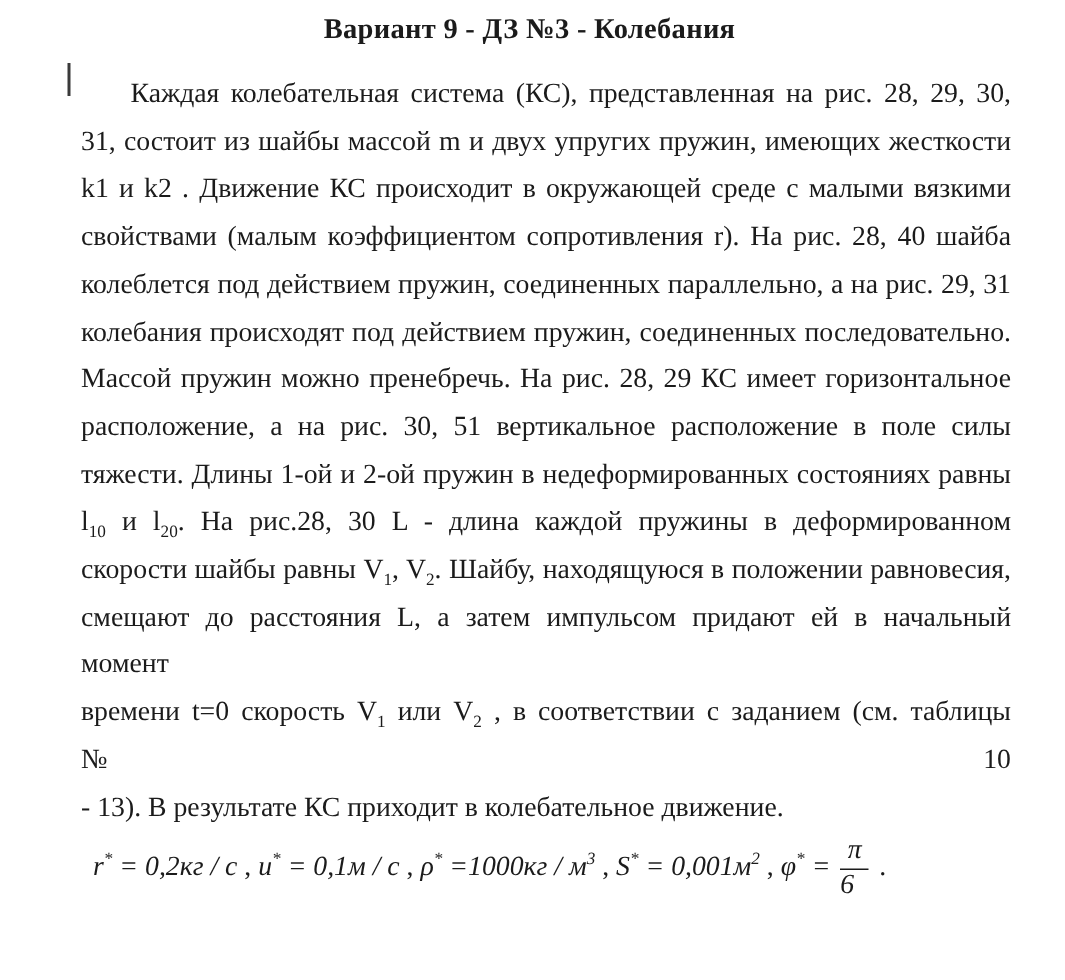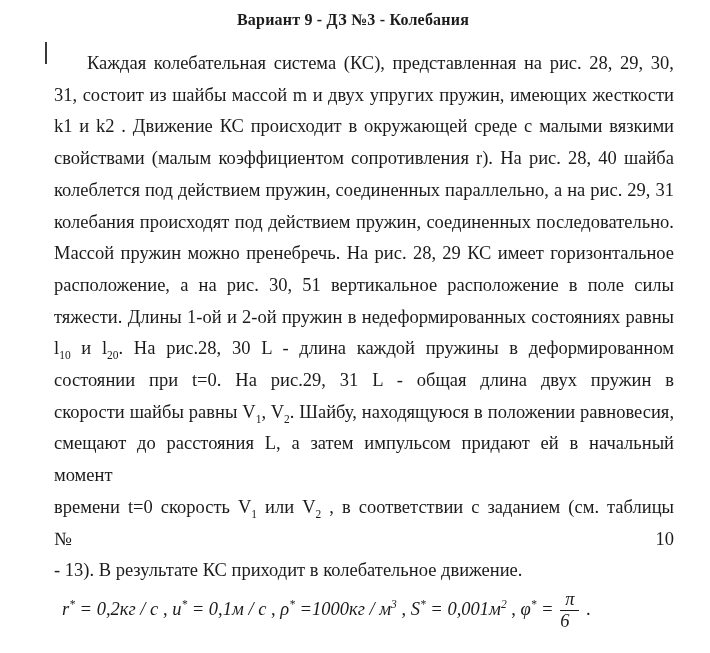--- a/index.html
+++ b/index.html
@@ -10,21 +10,21 @@
     box-sizing: border-box;
     padding: 8px 36px 0 14px;
     background: #ffffff;
     color: #1b1b1b;
     font-family: "Liberation Serif", serif;
     font-size: 18.5px;
     overflow: hidden;
   }
   h1.doc-title {
     margin: 0 0 16px 18px;
-    font-size: 16px;
+    font-size: 19px;
     font-weight: 700;
     line-height: 24px;
     text-align: center;
     letter-spacing: 0.2px;
   }
   .para { margin: 0; }
   .para.p1 { margin-top: 12px; margin-left: 40px; }
   .para.p2 { margin-top: 3px; }
   .line {
     line-height: 31.7px;
@@ -70,21 +70,20 @@
       <div class="line">Каждая колебательная система (КС), представленная на рис. 28, 29, 30,</div>
       <div class="line">31, состоит из шайбы массой m и двух упругих пружин, имеющих жесткости</div>
       <div class="line">k1 и k2 . Движение КС происходит в окружающей среде с малыми вязкими</div>
       <div class="line">свойствами (малым коэффициентом сопротивления r). На рис. 28, 40 шайба</div>
       <div class="line">колеблется под действием пружин, соединенных параллельно, а на рис. 29, 31</div>
       <div class="line">колебания происходят под действием пружин, соединенных последовательно.</div>
       <div class="line">Массой пружин можно пренебречь. На рис. 28, 29 КС имеет горизонтальное</div>
       <div class="line">расположение, а на рис. 30, 51 вертикальное расположение в поле силы</div>
       <div class="line">тяжести. Длины 1-ой и 2-ой пружин в недеформированных состояниях равны</div>
       <div class="line">l<sub>10</sub> и l<sub>20</sub>. На рис.28, 30 L - длина каждой пружины в деформированном</div>
-      <div class="line">состоянии при t=0. На рис.29, 31 L - общая длина двух пружин в</div>
       <div class="line">скорости шайбы равны V<sub>1</sub>, V<sub>2</sub>. Шайбу, находящуюся в положении равновесия,</div>
       <div class="line">смещают до расстояния L, а затем импульсом придают ей в начальный момент</div>
       <div class="line">времени t=0 скорость V<sub>1</sub> или V<sub>2</sub> , в соответствии с заданием (см. таблицы №10</div>
       <div class="line">- 13). В результате КС приходит в колебательное движение.</div>
     </div>
 
   <div class="para p2">
       <div class="line"><i>r<sup>*</sup> = 0,2кг / с</i> , <i>u<sup>*</sup> = 0,1м / с</i> , <i>ρ<sup>*</sup> =1000кг / м<sup>3</sup></i> , <i>S<sup>*</sup> = 0,001м<sup>2</sup></i> , <i>φ<sup>*</sup> = <span class="frac"><span class="num">π</span><span class="den">6</span></span></i> .</div>
     </div>
 

